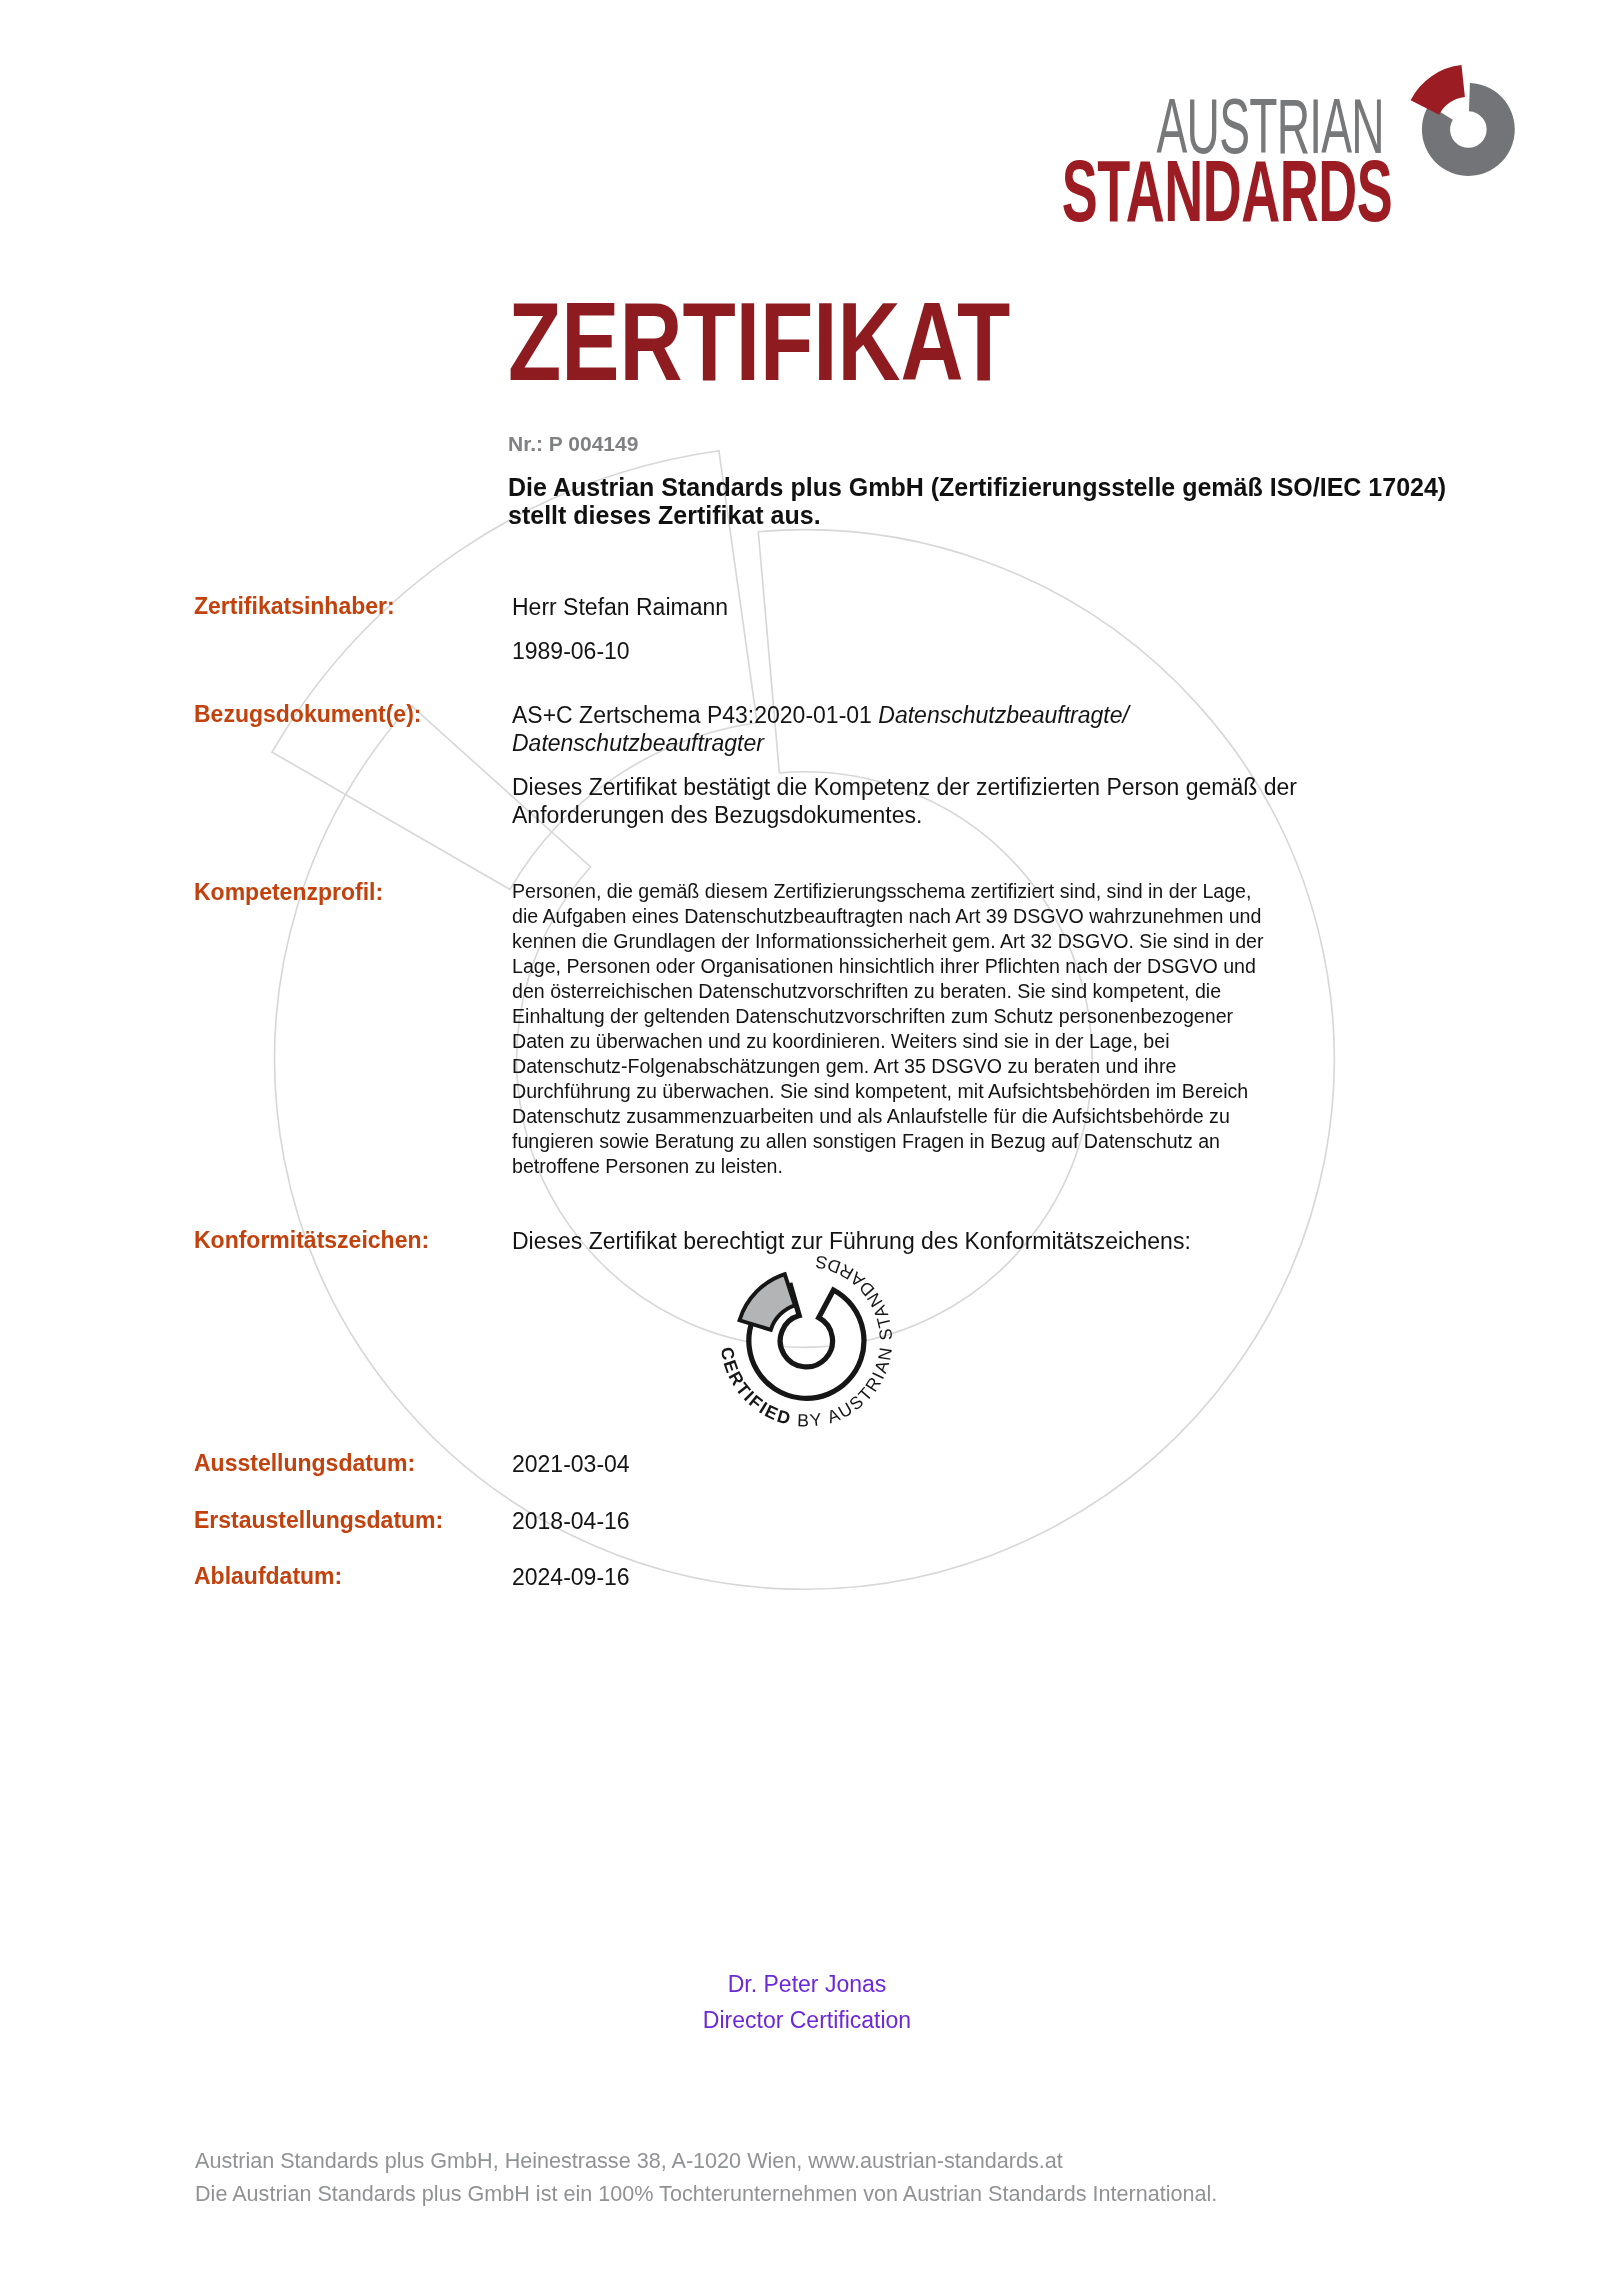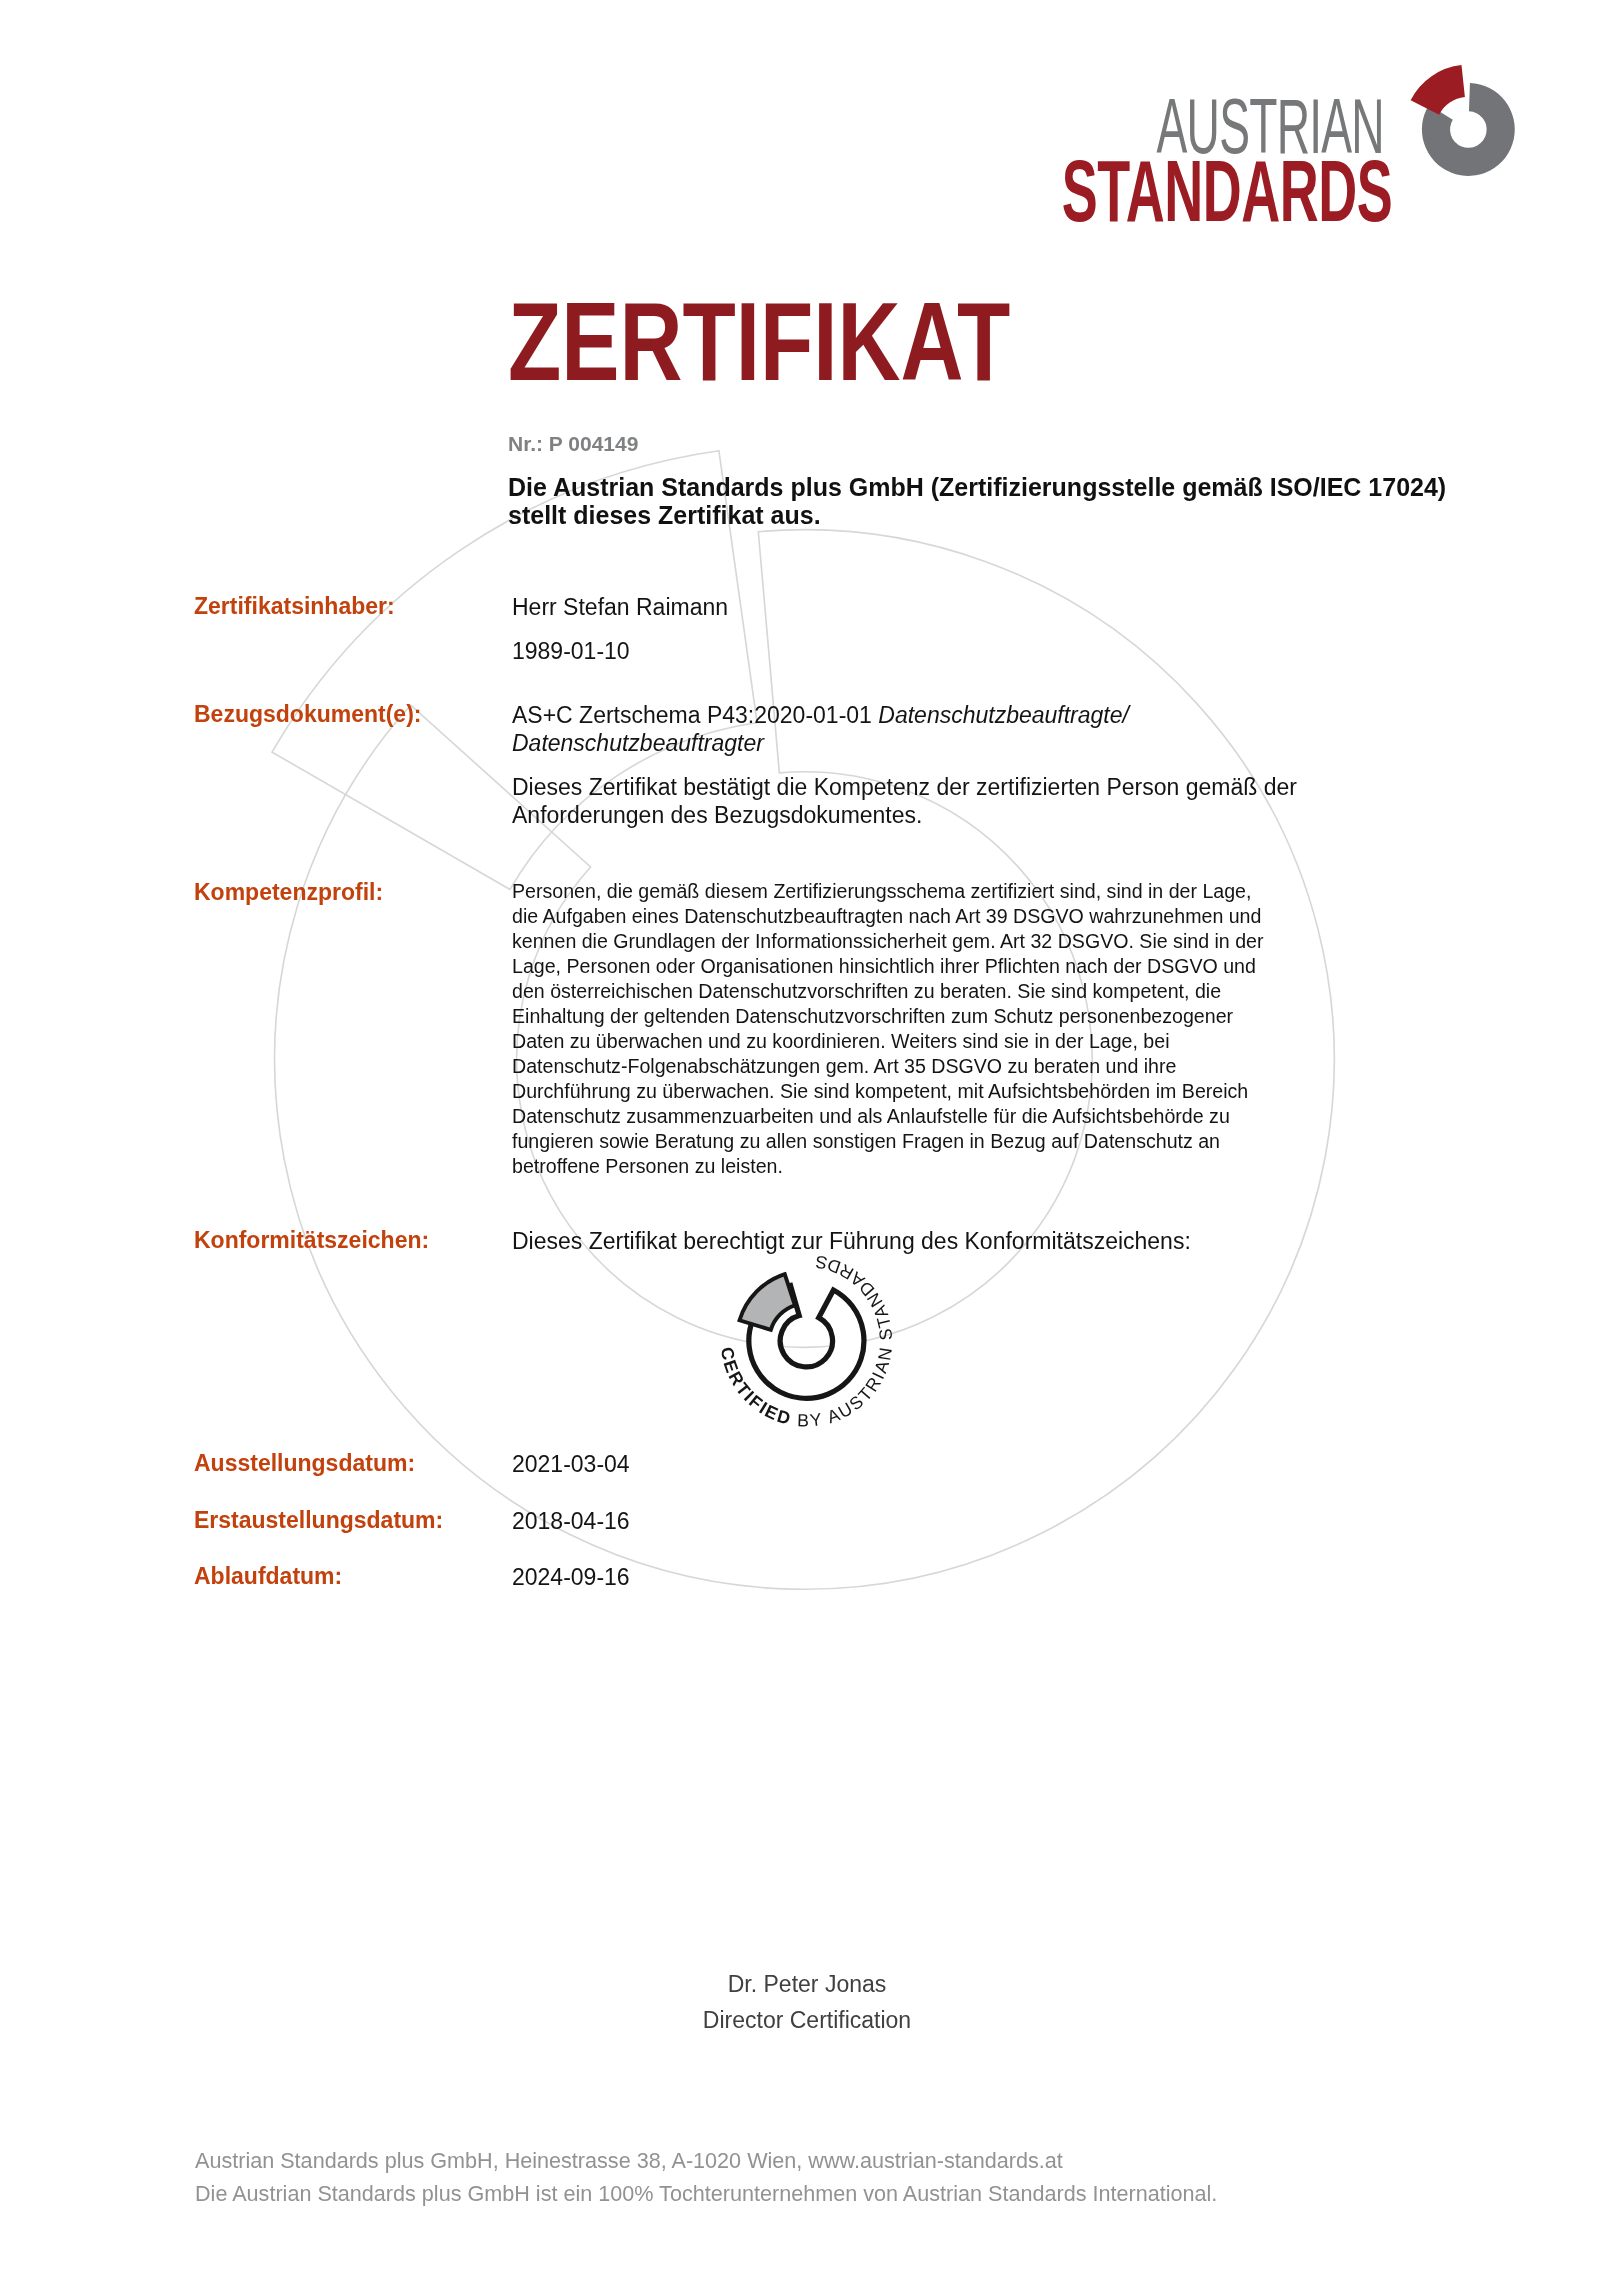--- a/index.html
+++ b/index.html
@@ -34,21 +34,21 @@
   .val-ref-note{top:773px;width:883px;}
   .lbl-comp{top:879px;}
   .val-comp{top:879px;font-size:19.6px;line-height:25px;width:870px;}
   .lbl-conf{top:1227px;}       .val-conf{top:1227px;width:850px;}
   .lbl-issue{top:1450px;}      .val-issue{top:1450px;}
   .lbl-first{top:1507px;}      .val-first{top:1507px;}
   .lbl-expiry{top:1563px;}     .val-expiry{top:1563px;}
   .italic{font-style:italic;white-space:pre-line;}
   .signature{
     left:578px;top:1966px;width:458px;text-align:center;
-    font-size:23px;line-height:36px;color:#404040;
+    font-size:23px;line-height:36px;color:#6d28d9;
   }
   .footer{
     left:195px;top:2144px;font-size:21.6px;line-height:33px;color:#909294;
   }
 </style>
 </head>
 <body>
 
 <svg id="vector-layer" class="abs" width="1622" height="2295" viewBox="0 0 2480 3509">
 
@@ -78,21 +78,21 @@
 <div class="abs txt brand-line2">STANDARDS</div>
 
 <div class="abs txt doc-title">ZERTIFIKAT</div>
 <div class="abs txt cert-number">Nr.: P 004149</div>
 
 <div class="abs txt intro">Die Austrian Standards plus GmbH (Zertifizierungsstelle gemäß ISO/IEC 17024)
 stellt dieses Zertifikat aus.</div>
 
 <div class="abs txt label lbl-holder">Zertifikatsinhaber:</div>
 <div class="abs txt value val-holder-name">Herr Stefan Raimann</div>
-<div class="abs txt value val-holder-birth">1989-01-10</div>
+<div class="abs txt value val-holder-birth">1989-06-10</div>
 
 <div class="abs txt label lbl-ref">Bezugsdokument(e):</div>
 <div class="abs value val-ref txt"><span>AS+C Zertschema P43:2020-01-01 </span><span class="italic">Datenschutzbeauftragte/
 Datenschutzbeauftragter</span></div>
 <div class="abs txt value val-ref-note">Dieses Zertifikat bestätigt die Kompetenz der zertifizierten Person gemäß der
 Anforderungen des Bezugsdokumentes.</div>
 
 <div class="abs txt label lbl-comp">Kompetenzprofil:</div>
 <div class="abs txt value val-comp">Personen, die gemäß diesem Zertifizierungsschema zertifiziert sind, sind in der Lage,
 die Aufgaben eines Datenschutzbeauftragten nach Art 39 DSGVO wahrzunehmen und

